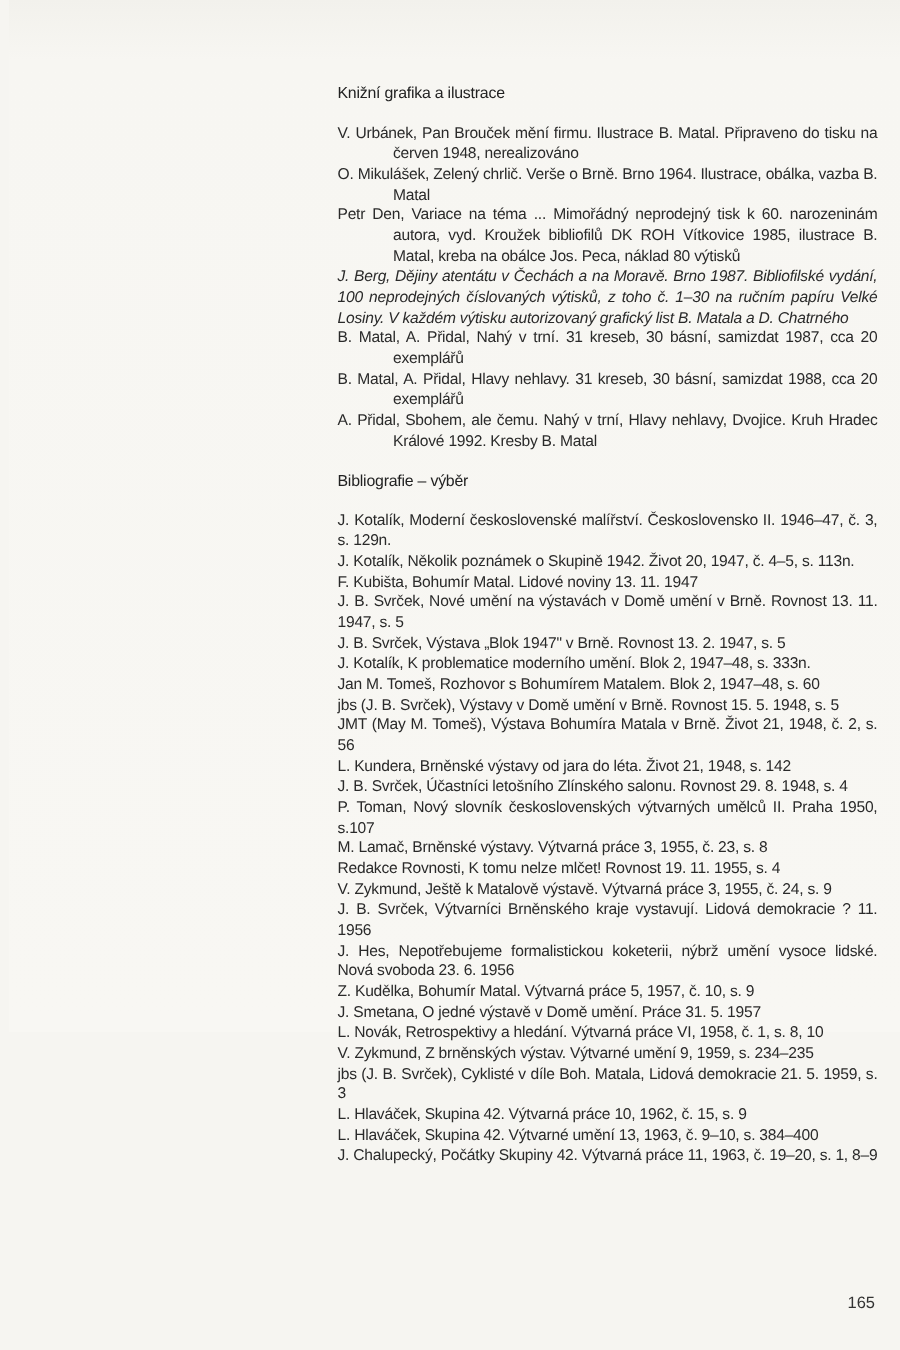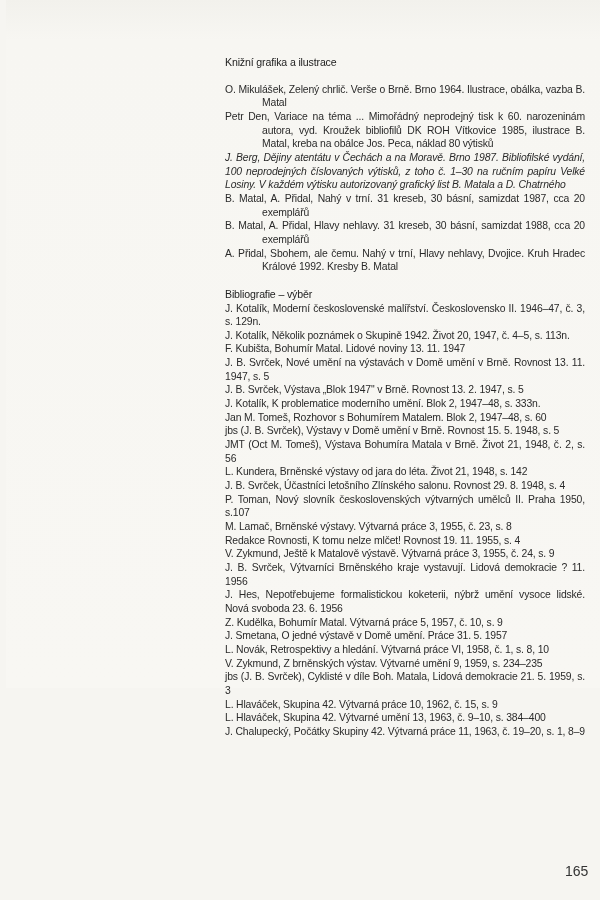--- a/index.html
+++ b/index.html
@@ -45,59 +45,60 @@
     }
     .biblio .entry {
       padding-left: 0;
       text-indent: 0;
     }
     .section-gap {
       height: 14px;
     }
     .biblio-heading {
       margin-top: 0;
-      margin-bottom: 0;
+      margin-bottom: 12px;
     }
     .page-number {
       position: absolute;
       left: 559px;
       top: 863px;
-      font-size: 14px;
+      font-size: 11px;
       color: #333;
     }
   </style>
 </head>
 <body>
 
 <div class="page">
   <div class="column">
 
     <div>
       <div class="heading">Knižní grafika a ilustrace</div>
+      <p class="entry">V. Urbánek, Pan Brouček mění firmu. Ilustrace B. Matal. Připraveno do tisku na červen 1948, nerealizováno</p>
       <p class="entry">O. Mikulášek, Zelený chrlič. Verše o Brně. Brno 1964. Ilustrace, obálka, vazba B. Matal</p>
       <p class="entry">Petr Den, Variace na téma ... Mimořádný neprodejný tisk k 60. narozeninám autora, vyd. Kroužek bibliofilů DK ROH Vítkovice 1985, ilustrace B. Matal, kreba na obálce Jos. Peca, náklad 80 výtisků</p>
       <p class="entry" style="padding-left:0;text-indent:0;font-style:italic;">J. Berg, Dějiny atentátu v Čechách a na Moravě. Brno 1987. Bibliofilské vydání, 100 neprodejných číslovaných výtisků, z toho č. 1–30 na ručním papíru Velké Losiny. V každém výtisku autorizovaný grafický list B. Matala a D. Chatrného</p>
       <p class="entry">B. Matal, A. Přidal, Nahý v trní. 31 kreseb, 30 básní, samizdat 1987, cca 20 exemplářů</p>
       <p class="entry">B. Matal, A. Přidal, Hlavy nehlavy. 31 kreseb, 30 básní, samizdat 1988, cca 20 exemplářů</p>
       <p class="entry">A. Přidal, Sbohem, ale čemu. Nahý v trní, Hlavy nehlavy, Dvojice. Kruh Hradec Králové 1992. Kresby B. Matal</p>
     </div>
 
     <div class="section-gap"></div>
 
     <div class="biblio">
       <div class="heading biblio-heading">Bibliografie – výběr</div>
       <p class="entry">J. Kotalík, Moderní československé malířství. Československo II. 1946–47, č. 3, s. 129n.</p>
       <p class="entry">J. Kotalík, Několik poznámek o Skupině 1942. Život 20, 1947, č. 4–5, s. 113n.</p>
       <p class="entry">F. Kubišta, Bohumír Matal. Lidové noviny 13. 11. 1947</p>
       <p class="entry">J. B. Svrček, Nové umění na výstavách v Domě umění v Brně. Rovnost 13. 11. 1947, s. 5</p>
       <p class="entry">J. B. Svrček, Výstava „Blok 1947" v Brně. Rovnost 13. 2. 1947, s. 5</p>
       <p class="entry">J. Kotalík, K problematice moderního umění. Blok 2, 1947–48, s. 333n.</p>
       <p class="entry">Jan M. Tomeš, Rozhovor s Bohumírem Matalem. Blok 2, 1947–48, s. 60</p>
       <p class="entry">jbs (J. B. Svrček), Výstavy v Domě umění v Brně. Rovnost 15. 5. 1948, s. 5</p>
-      <p class="entry">JMT (Oct M. Tomeš), Výstava Bohumíra Matala v Brně. Život 21, 1948, č. 2, s. 56</p>
+      <p class="entry">JMT (May M. Tomeš), Výstava Bohumíra Matala v Brně. Život 21, 1948, č. 2, s. 56</p>
       <p class="entry">L. Kundera, Brněnské výstavy od jara do léta. Život 21, 1948, s. 142</p>
       <p class="entry">J. B. Svrček, Účastníci letošního Zlínského salonu. Rovnost 29. 8. 1948, s. 4</p>
       <p class="entry">P. Toman, Nový slovník československých výtvarných umělců II. Praha 1950, s.107</p>
       <p class="entry">M. Lamač, Brněnské výstavy. Výtvarná práce 3, 1955, č. 23, s. 8</p>
       <p class="entry">Redakce Rovnosti, K tomu nelze mlčet! Rovnost 19. 11. 1955, s. 4</p>
       <p class="entry">V. Zykmund, Ještě k Matalově výstavě. Výtvarná práce 3, 1955, č. 24, s. 9</p>
       <p class="entry">J. B. Svrček, Výtvarníci Brněnského kraje vystavují. Lidová demokracie ? 11. 1956</p>
       <p class="entry">J. Hes, Nepotřebujeme formalistickou koketerii, nýbrž umění vysoce lidské. Nová svoboda 23. 6. 1956</p>
       <p class="entry">Z. Kudělka, Bohumír Matal. Výtvarná práce 5, 1957, č. 10, s. 9</p>
       <p class="entry">J. Smetana, O jedné výstavě v Domě umění. Práce 31. 5. 1957</p>

